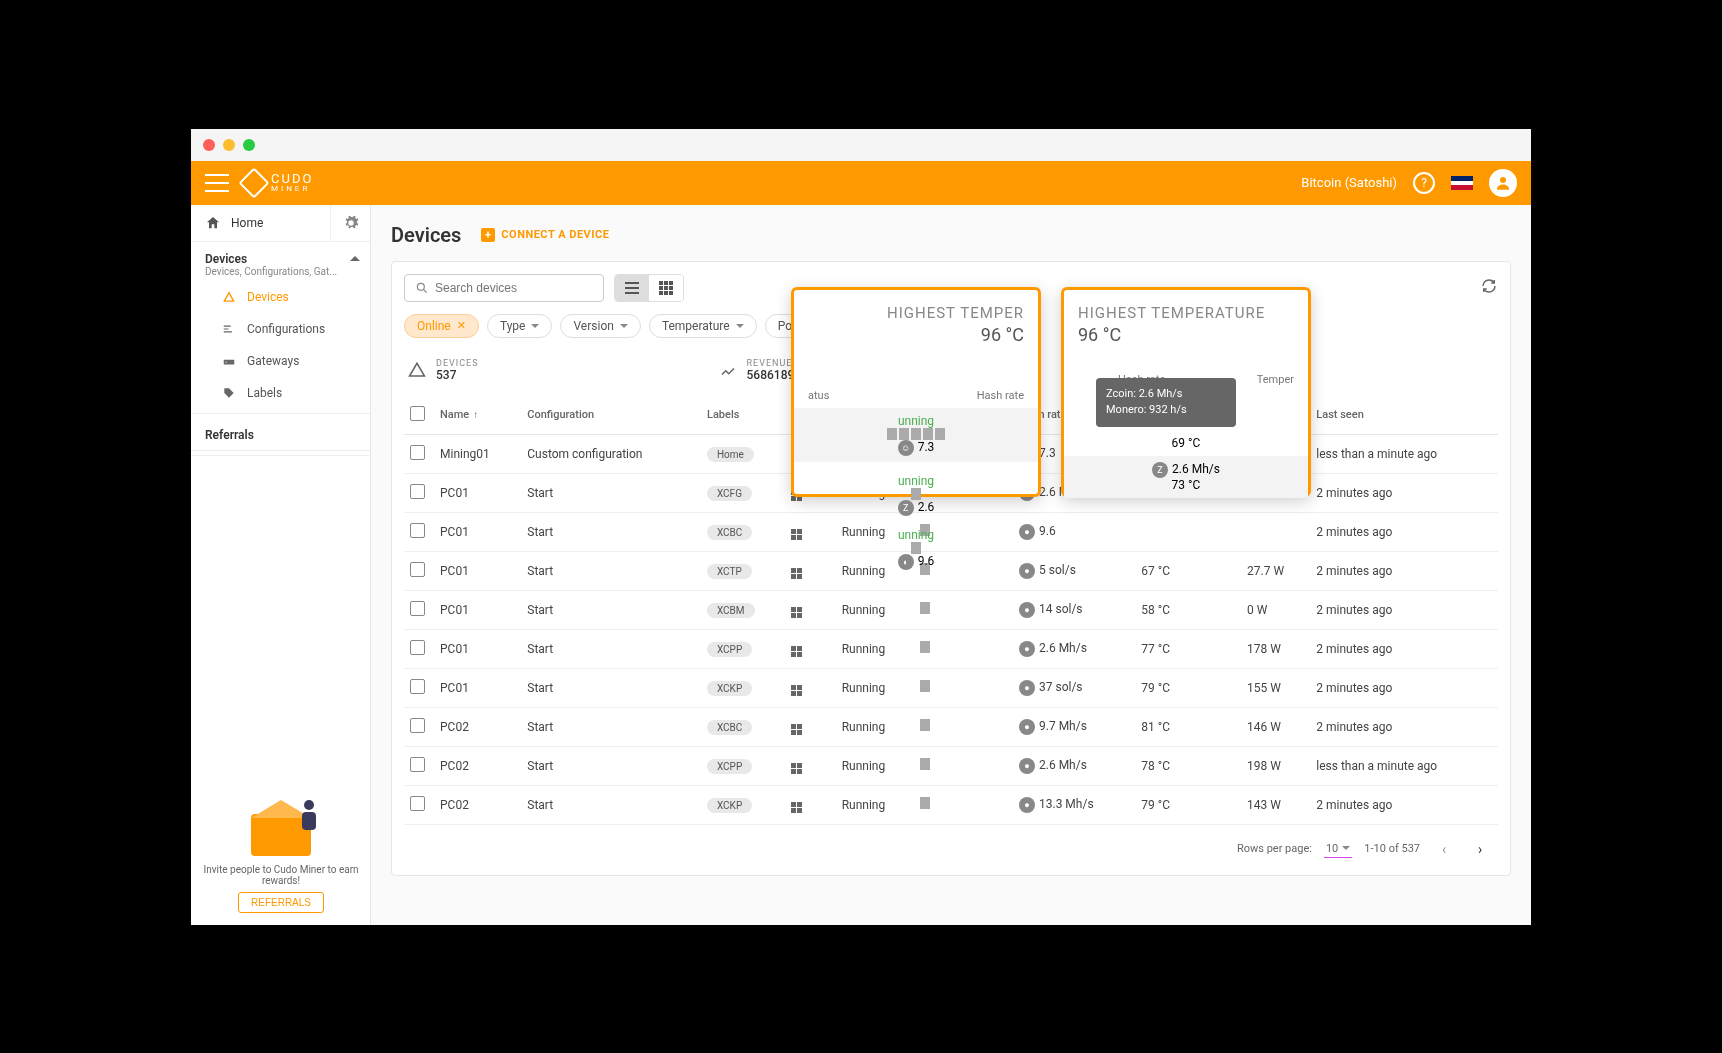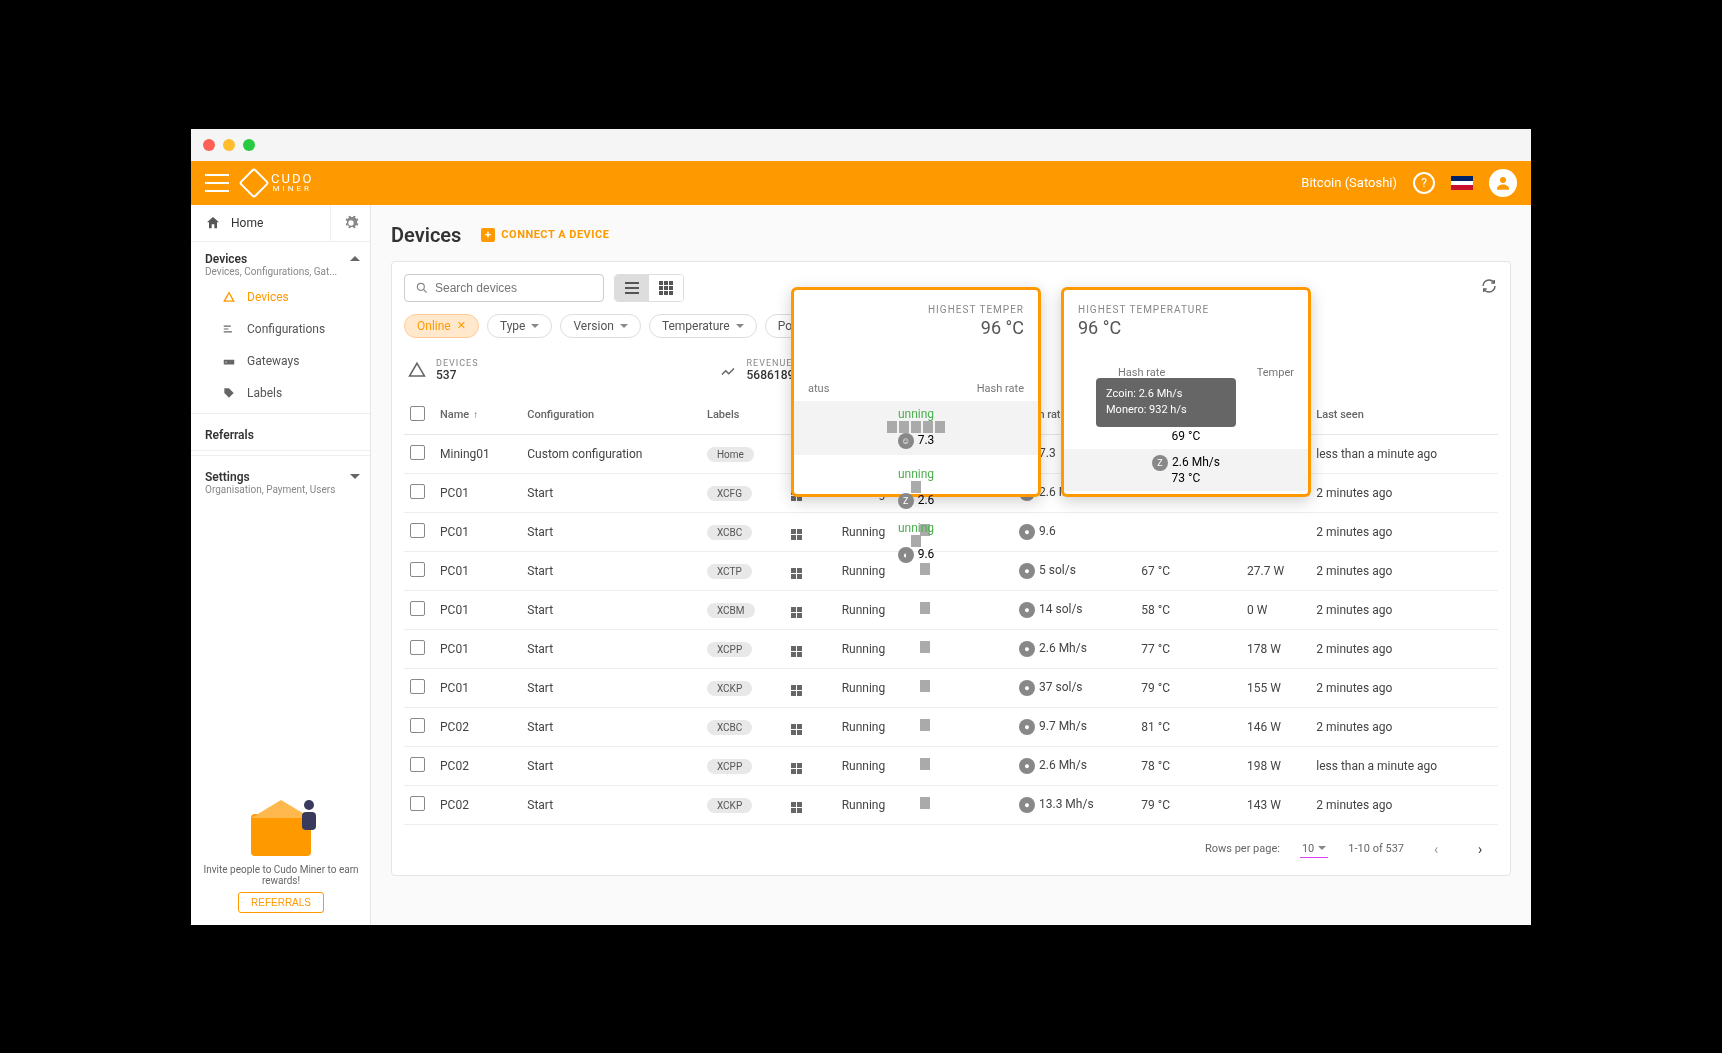--- a/index.html
+++ b/index.html
@@ -6,21 +6,21 @@
 body { background: #000; font-family: -apple-system, BlinkMacSystemFont, "Segoe UI", Roboto, sans-serif; display: flex; justify-content: center; align-items: center; min-height: 100vh; padding: 20px; }
 .window { width: 1340px; background: #f5f5f5; border-radius: 8px; overflow: visible; box-shadow: 0 10px 40px rgba(0,0,0,0.4); position: relative; }
 .titlebar { background: #f5f5f5; padding: 10px 12px; display: flex; gap: 8px; }
 .dot { width: 12px; height: 12px; border-radius: 50%; }
 .dot.red { background: #ff5f57; }
 .dot.yellow { background: #ffbd2e; }
 .dot.green { background: #28ca42; }
 .topbar { background: #ff9900; color: #fff; display: flex; align-items: center; padding: 8px 14px; height: 44px; }
 .hamburger { width: 24px; height: 18px; display: flex; flex-direction: column; justify-content: space-between; margin-right: 14px; cursor: pointer; }
 .hamburger span { height: 2px; background: #fff; }
-.brand { display: flex; align-items: center; gap: 6px; font-size: 13px; letter-spacing: 2px; text-align: center; }
+.brand { display: flex; align-items: center; gap: 6px; font-size: 13px; letter-spacing: 2px; }
 .brand-icon { width: 22px; height: 22px; border: 2px solid #fff; transform: rotate(45deg); border-radius: 3px; }
 .brand-text { line-height: 1; }
 .brand-sub { font-size: 8px; letter-spacing: 3px; display: block; }
 .topbar-right { margin-left: auto; display: flex; align-items: center; gap: 16px; font-size: 13px; }
 .icon-circ { width: 22px; height: 22px; border: 2px solid #fff; border-radius: 50%; display: flex; align-items: center; justify-content: center; font-size: 12px; }
 .flag { width: 22px; height: 14px; background: linear-gradient(#012169 33%, #fff 33% 66%, #c8102e 66%); }
 .avatar { width: 28px; height: 28px; background: #fff; border-radius: 50%; display: flex; align-items: center; justify-content: center; }
 .avatar svg { fill: #ff9900; }
 .content { display: flex; }
 .sidebar { width: 180px; background: #fff; border-right: 1px solid #e5e5e5; font-size: 12px; padding-bottom: 20px; }
@@ -74,27 +74,27 @@
 .tbl td { padding: 10px 6px; border-bottom: 1px solid #eee; color: #444; }
 .chk { width: 15px; height: 15px; border: 1.5px solid #888; border-radius: 2px; display: inline-block; }
 .sort-up { display: inline-block; margin-left: 4px; font-size: 10px; }
 .pill { background: #e8e8e8; padding: 2px 10px; border-radius: 10px; font-size: 10px; color: #555; }
 .win-ico { display: inline-flex; gap: 1px; flex-wrap: wrap; width: 12px; height: 12px; }
 .win-ico span { width: 5px; height: 5px; background: #666; }
 .status { color: #4caf50; }
 .gpubar { display: inline-flex; gap: 2px; }
 .gpubar span { width: 10px; height: 12px; background: #aaa; }
 .coin-ico { width: 16px; height: 16px; background: #888; border-radius: 50%; display: inline-flex; align-items: center; justify-content: center; color: #fff; font-size: 9px; margin-right: 4px; vertical-align: middle; }
-.footer { display: flex; align-items: center; justify-content: flex-end; gap: 20px; padding: 12px 6px 2px; font-size: 11px; color: #666; }
+.footer { display: flex; align-items: center; justify-content: flex-end; gap: 12px; padding: 12px 6px 2px; font-size: 11px; color: #666; }
 .pg-dd { display: flex; align-items: center; gap: 4px; border-bottom: 1px solid #d946ef; padding: 2px; justify-content: space-between; }
 .pg-nav { width: 24px; height: 24px; display: flex; align-items: center; justify-content: center; cursor: pointer; color: #999; font-size: 14px; }
 .overlay { position: absolute; border: 3px solid #ff9900; border-radius: 6px; background: #fff; box-shadow: 0 4px 16px rgba(0,0,0,0.2); padding: 14px; font-size: 12px; }
 .ov1 { top: 82px; left: 420px; width: 250px; height: 210px; }
 .ov2 { top: 82px; left: 690px; width: 250px; height: 210px; }
-.ov-title { font-size: 10px; letter-spacing: 1px; color: #888; text-transform: uppercase; }
+.ov-title { font-size: 15px; letter-spacing: 1px; color: #888; text-transform: uppercase; }
 .ov-big { font-size: 18px; color: #555; margin-top: 2px; }
 .tooltip { background: #666; color: #fff; padding: 8px 10px; border-radius: 4px; font-size: 11px; position: absolute; line-height: 1.5; }
 .tt1 { top: 42px; left: 28px; width: 130px; }
 .tt1::before { content: ''; position: absolute; top: -12px; right: 4px; width: 0; height: 0; border-left: 6px solid transparent; border-right: 6px solid transparent; border-bottom: 12px solid #666; }
 .ov-cols { display: flex; justify-content: space-between; margin-top: 44px; font-size: 11px; color: #777; }
 .ov-row { display: flex; justify-content: space-between; align-items: center; margin-top: 12px; font-size: 12px; flex-direction: column; }
 .ov2 .tooltip { top: 88px; left: 32px; width: 140px; }
 </style>
 </head>
 <body>
@@ -180,25 +180,20 @@
             </svg>
           </span>
         <span>Labels</span>
       </div>
       <div class="side-sep"></div>
       <div class="side-group">
         <div>Referrals</div>
       </div>
       <div class="side-sep"></div>
       <div class="side-sep"></div>
-      <div class="side-group">
-        <div>Settings</div>
-        <div class="side-group-sub">Organisation, Payment, Users</div>
-        <div class="chev-down"></div>
-      </div>
     </div>
 
     <div class="main">
       <div class="page-head">
         <div class="page-title">Devices</div>
         <div class="connect-btn">
           <span class="plus-sq">+</span>
           <span>CONNECT A DEVICE</span>
         </div>
       </div>

